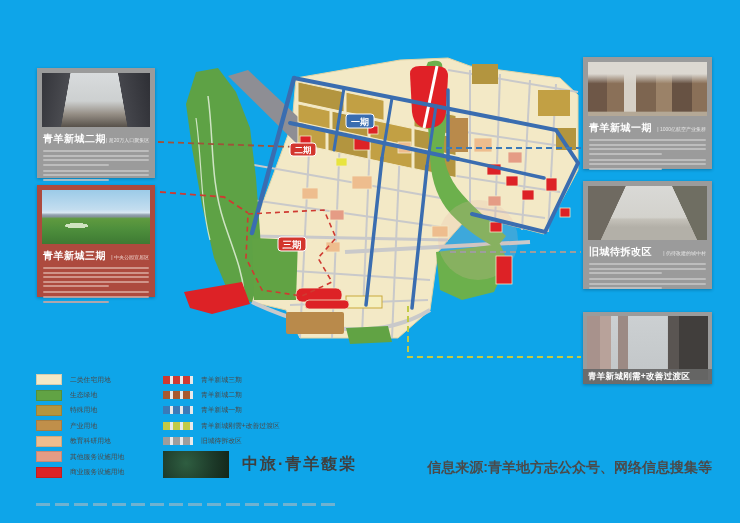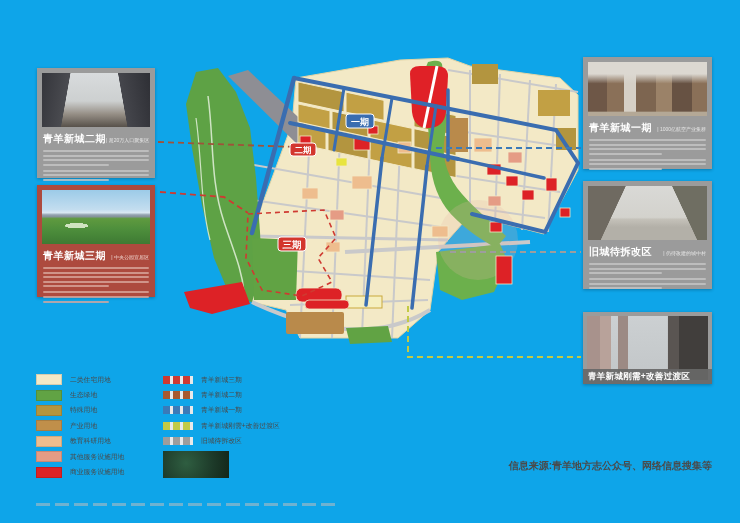--- a/index.html
+++ b/index.html
@@ -50,21 +50,21 @@
   .legend-col{position:absolute;top:372px;}
   .legend-row{display:flex;align-items:center;height:15.4px;}
   .sw{width:24px;height:9px;margin-right:8px;border:.5px solid rgba(0,0,0,.12);}
   .dash-sw{width:30px;height:8px;margin-right:8px;background:repeating-linear-gradient(90deg,var(--c) 0 7px,#e9e9ea 7px 10px);}
   .legend-label{font-size:6.8px;color:#4a4a4a;}
 
   
   .logo-wrap{position:absolute;left:163px;top:451px;display:flex;align-items:center;}
   .logo-img{width:66px;height:27px;background:radial-gradient(circle at 35% 45%,#2f5e41 0%,#1d3a29 60%,#132619 100%);}
   .brand{font-size:16px;font-weight:bold;color:#3f3f3f;letter-spacing:2px;margin-left:13px;}
-  .source{position:absolute;right:28px;top:459px;font-size:10px;font-weight:bold;color:#4a4a4a;}
+  .source{position:absolute;right:28px;top:459px;font-size:14px;font-weight:bold;color:#4a4a4a;}
   .micro-text{position:absolute;left:36px;top:503px;width:300px;height:2.6px;opacity:.55;
     background:repeating-linear-gradient(90deg,#bdbdbd 0 14px,rgba(0,0,0,0) 14px 19px);}
 </style>
 </head>
 <body>
 
 <div id="canvas">
 
   <svg width="740" height="523" viewBox="0 0 740 523">
 
@@ -328,17 +328,18 @@
         <span class="legend-label">青羊新城刚需+改善过渡区</span>
       </div>
     <div class="legend-row">
         <div class="dash-sw" style="--c: #9d9d9d;"></div>
         <span class="legend-label">旧城待拆改区</span>
       </div>
   </div>
 
   <div class="logo-wrap">
     <div class="logo-img"></div>
+    <span class="brand">中旅·青羊馥棠</span>
   </div>
 
   <div class="source">信息来源:青羊地方志公众号、网络信息搜集等</div>
   <div class="micro-text"></div>
 </div>
 
 </body></html>

